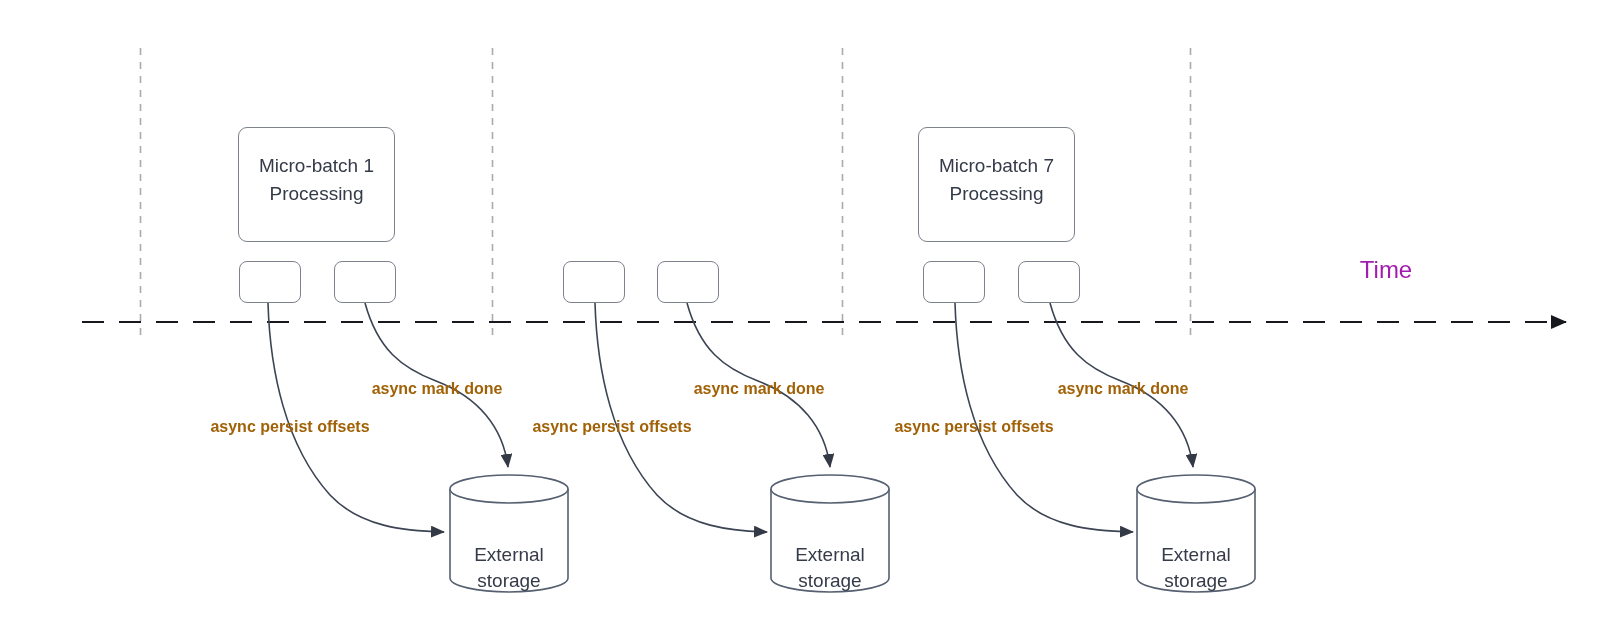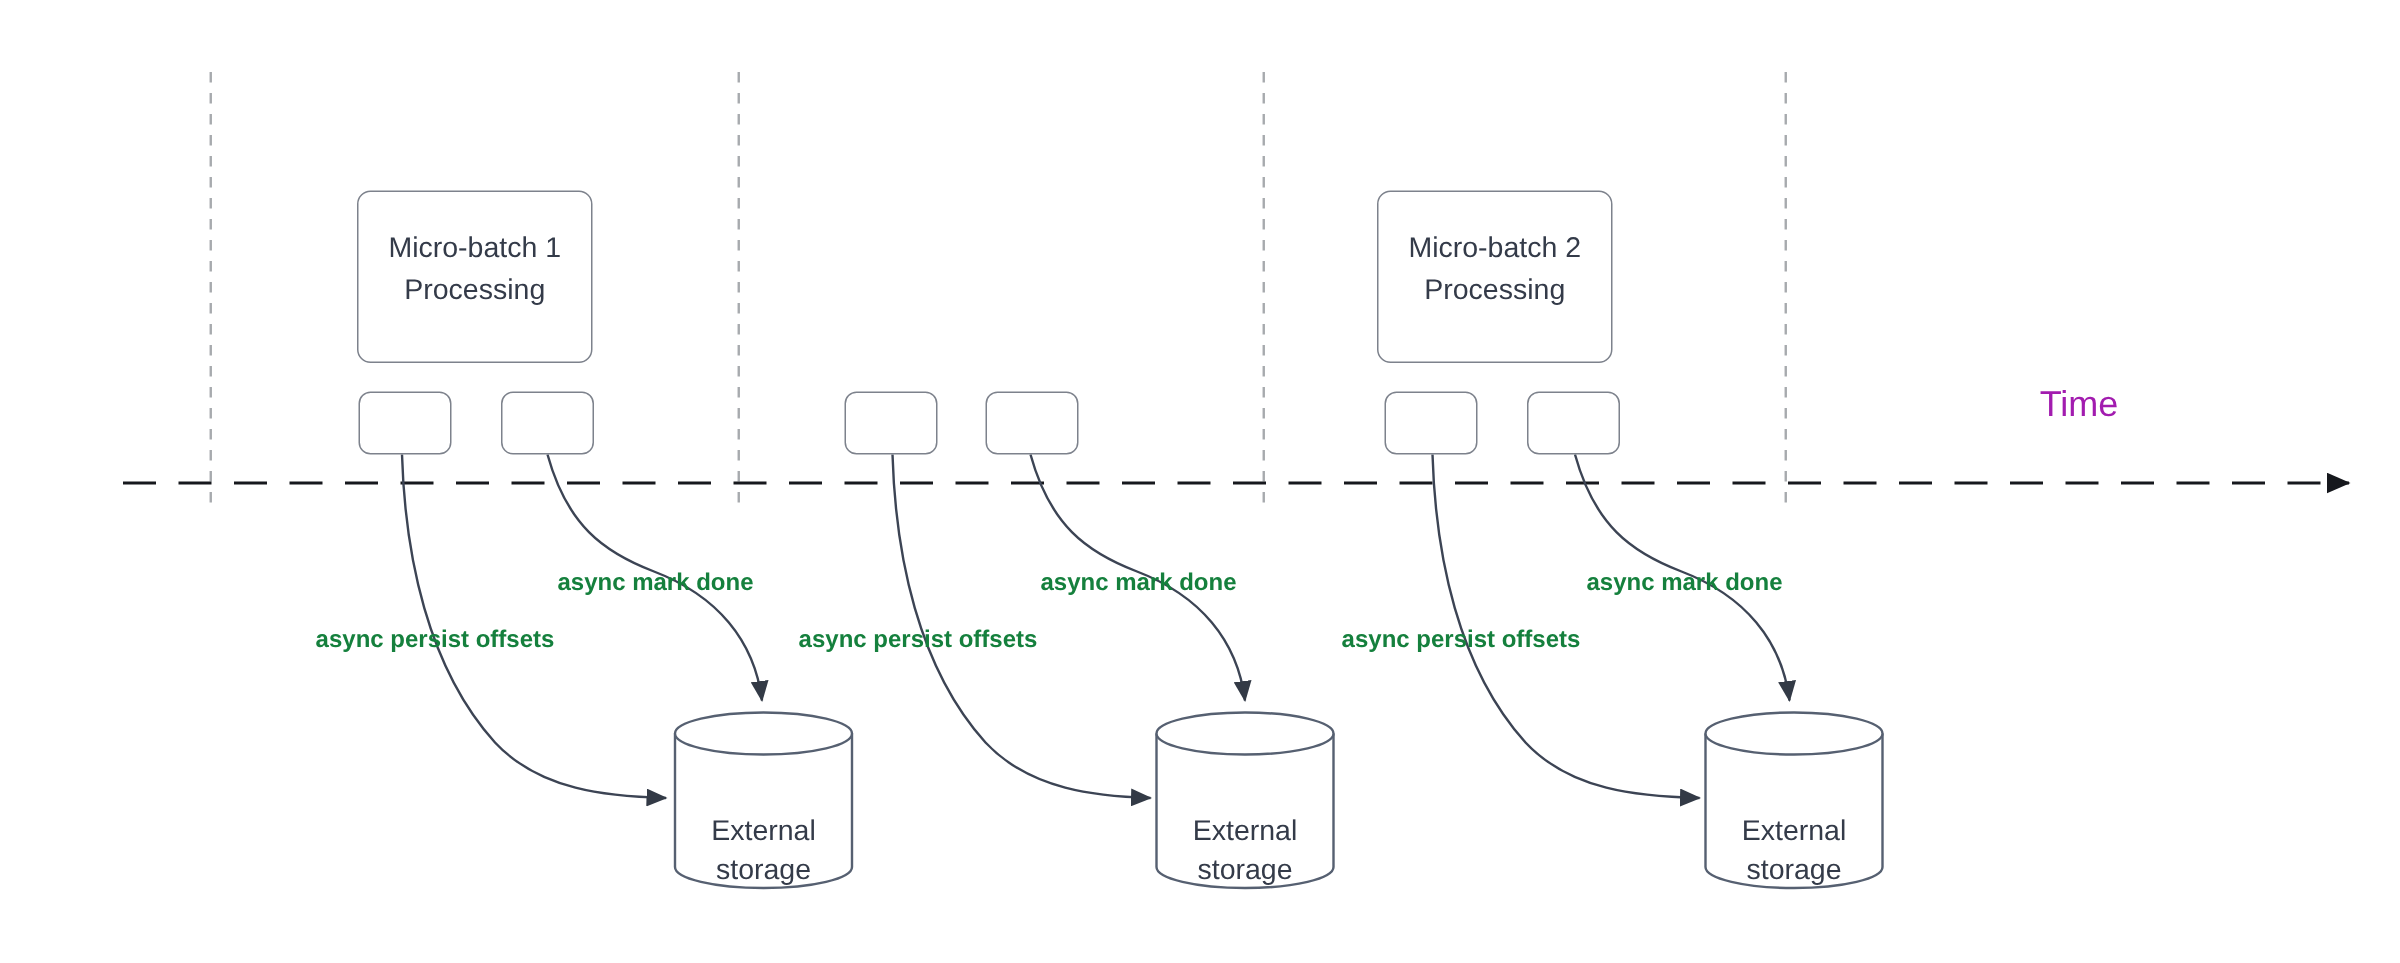--- a/index.html
+++ b/index.html
@@ -37,21 +37,21 @@
     width: 62px; height: 42px;
     border: 1.6px solid #7d828c;
     border-radius: 8px;
     background: #ffffff;
   }
   .curve-label {
     position: absolute;
     transform: translate(-50%, -50%);
     font-size: 16px;
     font-weight: 700;
-    color: #15803d;
+    color: #a16207;
     white-space: nowrap;
     text-align: right;
   }
   .storage-label {
     position: absolute;
     width: 118px;
     text-align: center;
     font-size: 19px;
     line-height: 26px;
     color: #343b49;
@@ -116,21 +116,21 @@
   <div class="curve-label" style="left:290px; top:427px;">async persist offsets</div>
   <div class="curve-label" style="left:437px; top:389px;">async mark done</div>
   <div class="storage-label" style="left:450px; top:506px;">External storage</div>
 
   <div class="commit-box" style="left:563px; top:261px;"></div>
   <div class="commit-box" style="left:657px; top:261px;"></div>
   <div class="curve-label" style="left:612px; top:427px;">async persist offsets</div>
   <div class="curve-label" style="left:759px; top:389px;">async mark done</div>
   <div class="storage-label" style="left:771px; top:506px;">External storage</div>
 
-  <div class="batch-box" style="left:918px; top:127px;">Micro-batch 2 Processing</div>
+  <div class="batch-box" style="left:918px; top:127px;">Micro-batch 7 Processing</div>
   <div class="commit-box" style="left:923px; top:261px;"></div>
   <div class="commit-box" style="left:1018px; top:261px;"></div>
   <div class="curve-label" style="left:974px; top:427px;">async persist offsets</div>
   <div class="curve-label" style="left:1123px; top:389px;">async mark done</div>
   <div class="storage-label" style="left:1137px; top:506px;">External storage</div>
 
   <div class="time-label" style="left:1386px; top:270px;">Time</div>
 
 </div>
 

